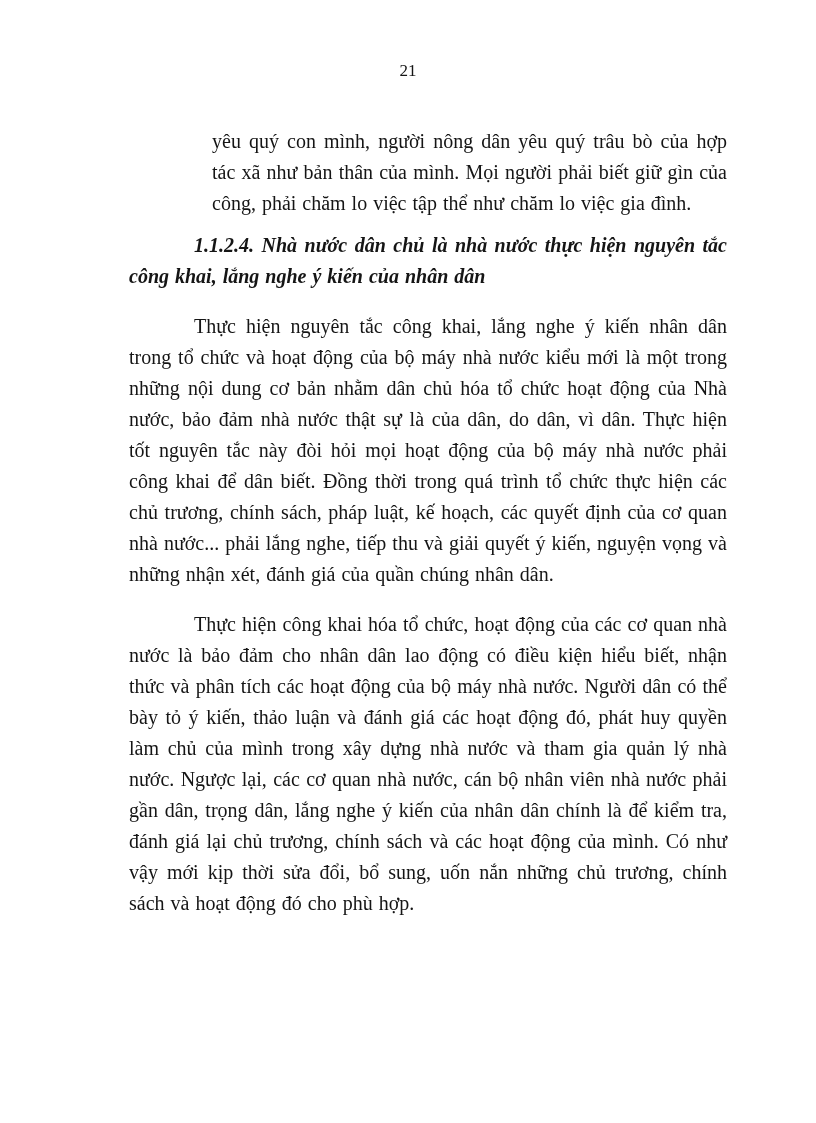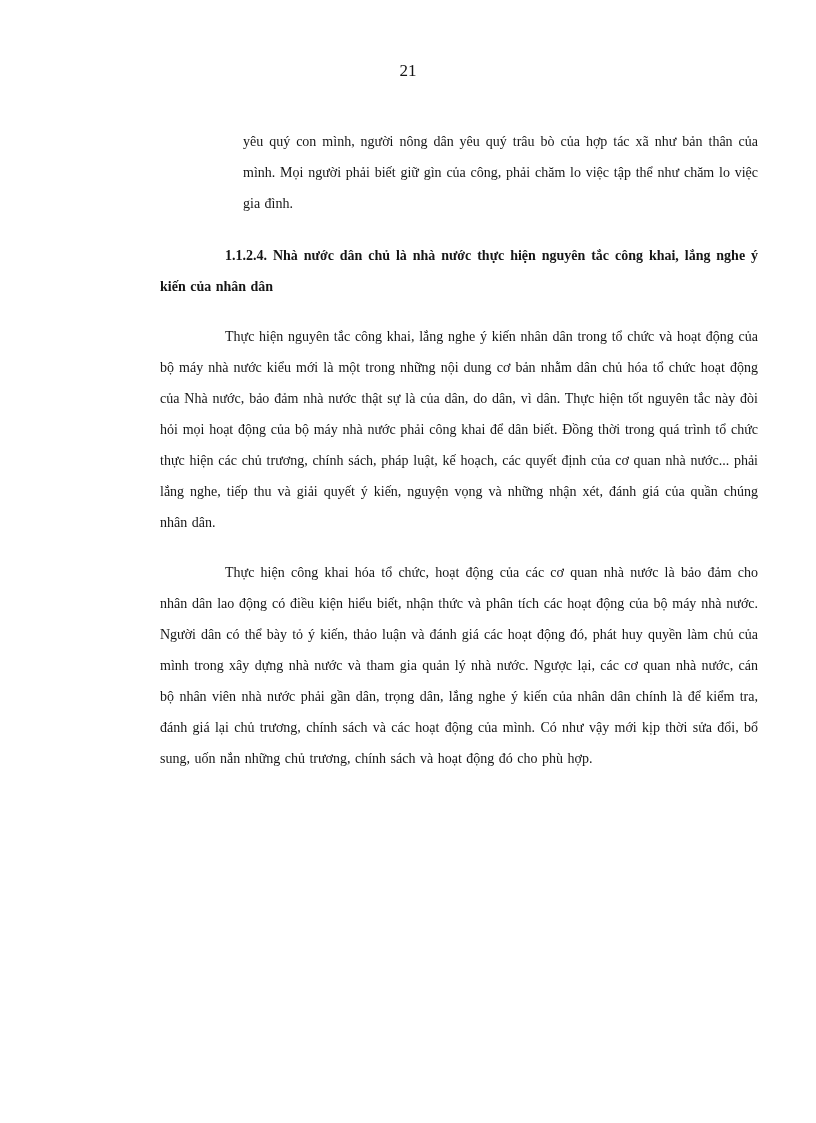--- a/index.html
+++ b/index.html
@@ -21,43 +21,44 @@
     top: 60px;
     left: 0;
     right: 0;
     text-align: center;
     font-size: 17px;
     line-height: 22px;
   }
   .content {
     position: absolute;
     top: 126px;
-    left: 160px;
+    left: 129px;
     width: 598px;
-    font-size: 14px;
+    font-size: 20px;
   }
   .para {
     margin: 0;
     line-height: 31px;
     text-align: justify;
     word-spacing: 1px;
   }
   .quote {
     margin-left: 83px;
   }
   .quote + .quote {
     margin-top: 9px;
   }
   .quote-indent {
     text-indent: 57px;
   }
   .heading {
     font-weight: bold;
+    font-style: italic;
     text-indent: 65px;
-    margin-top: 21px;
+    margin-top: 11px;
     margin-bottom: 9px;
   }
   .body-para {
     text-indent: 65px;
     margin-top: 19px;
   }
 </style>
 </head>
 <body>
 

